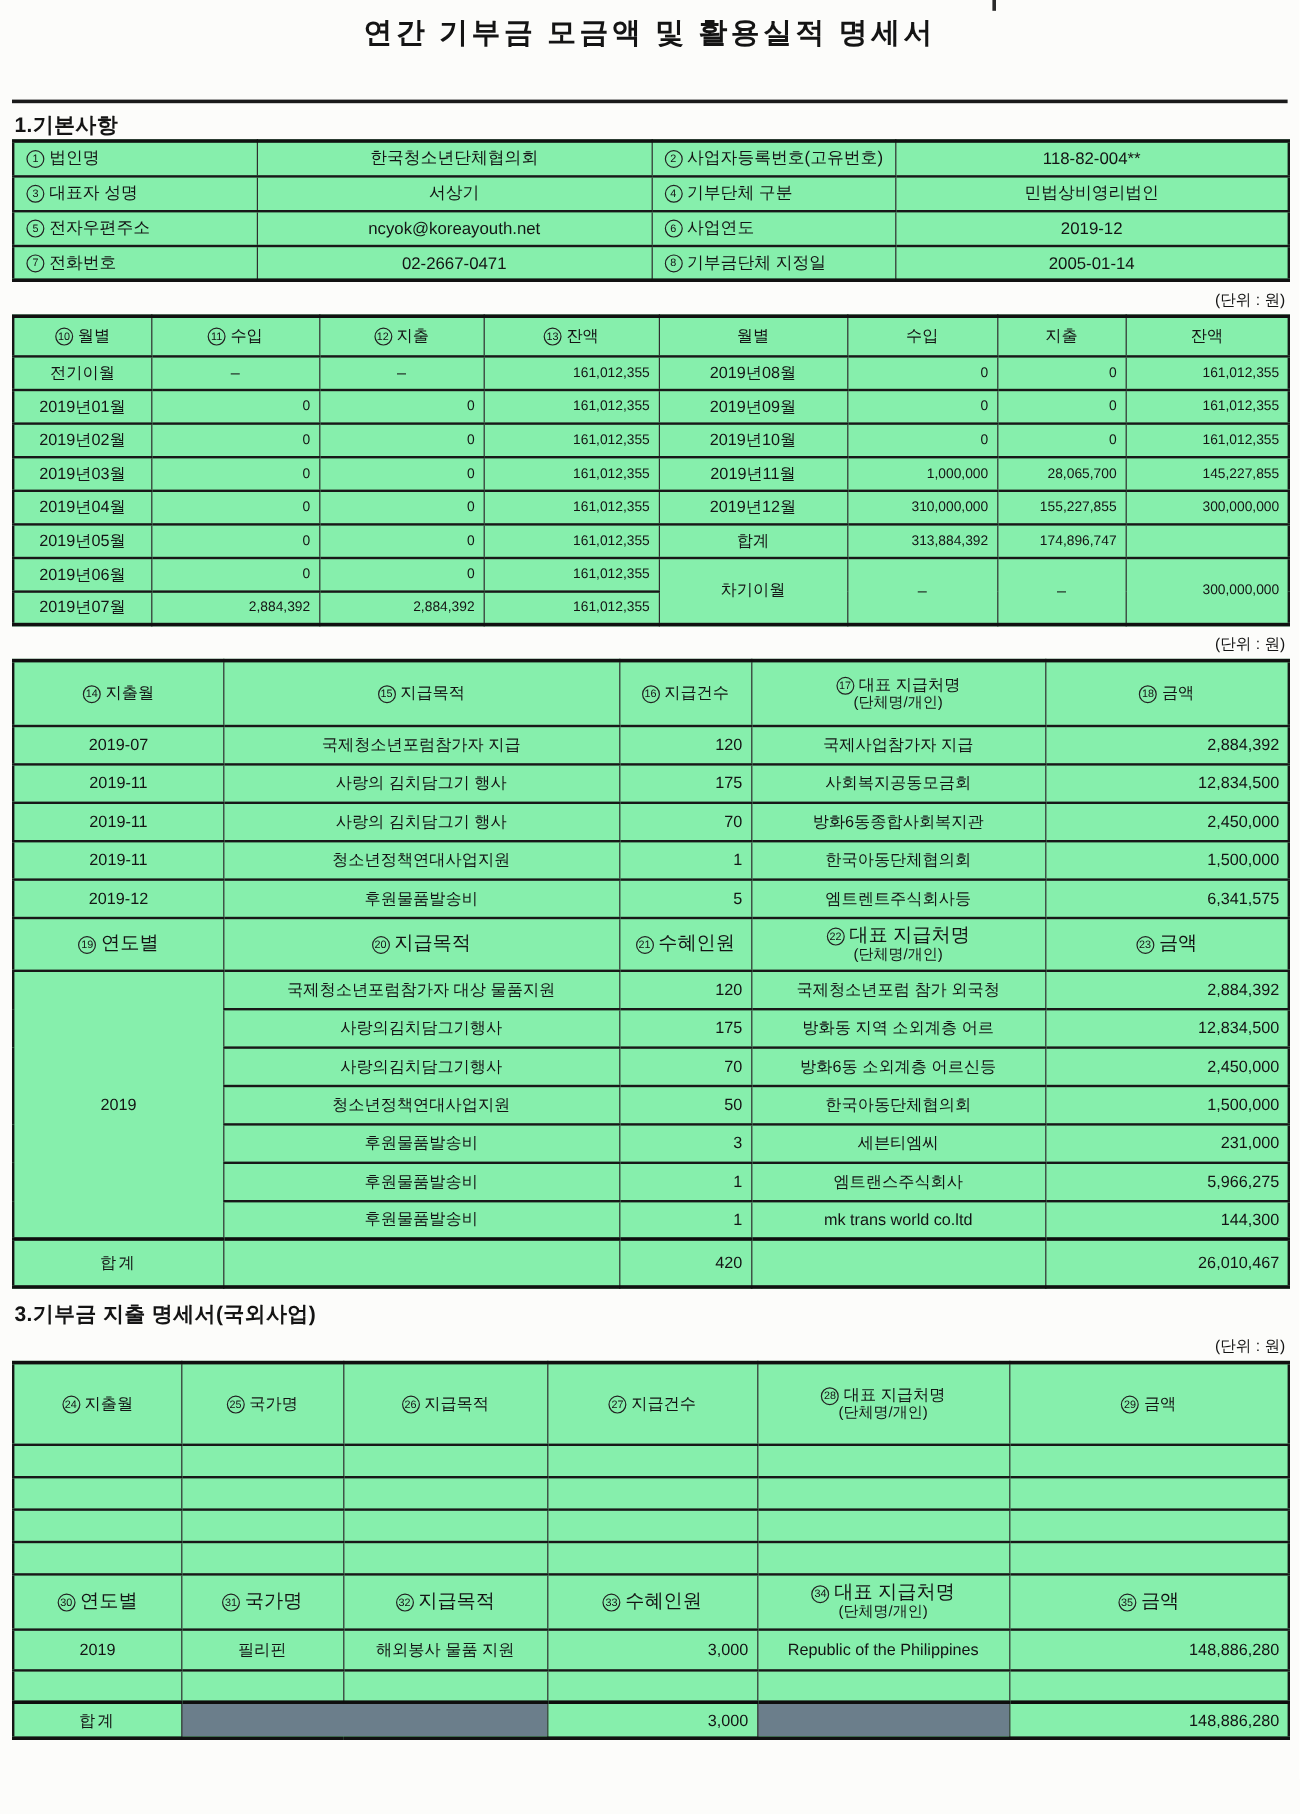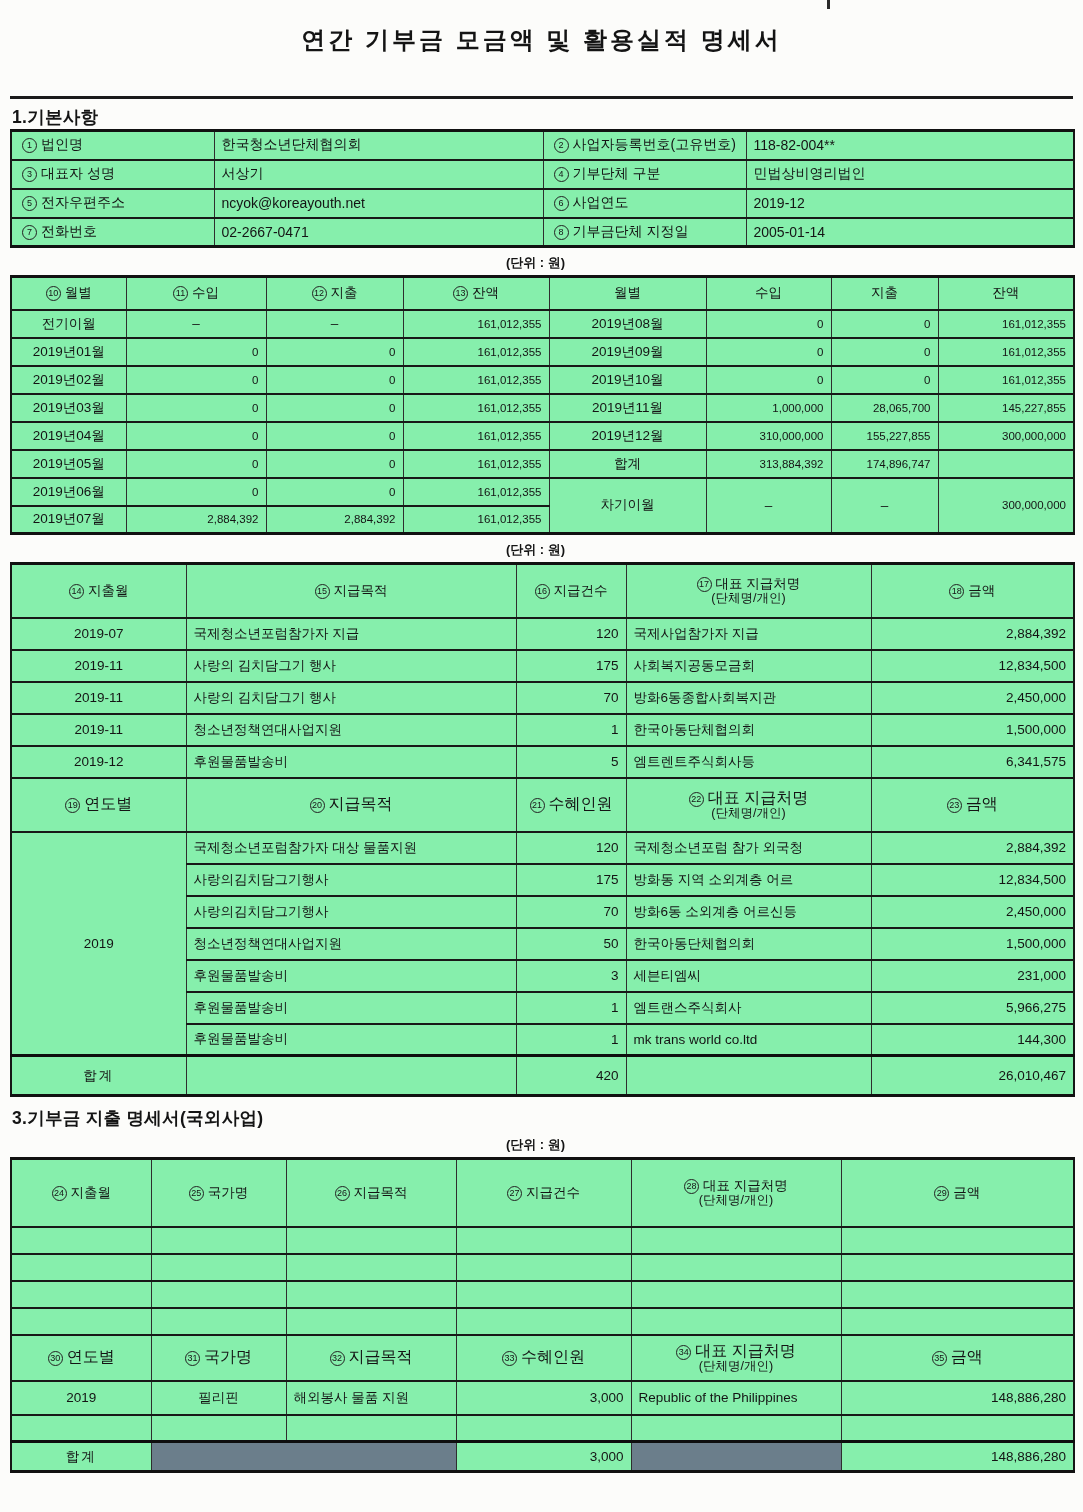--- a/index.html
+++ b/index.html
@@ -2,33 +2,33 @@
 <html><head>
 <meta charset="utf-8">
 <style>
   * { box-sizing: border-box; }
   html,body { margin:0; padding:0; background:#ffffff; }
   .page {
     width:1083px; height:1512px; position:relative; overflow:hidden;
     background:#fcfcfa; color:#141414;
     font-family:"Liberation Sans","DejaVu Sans",sans-serif;
   }
-  .doc-title { text-align:center; font-size:24px; font-weight:700; letter-spacing:3px; padding-top:24px; }
+  .doc-title { text-align:center; font-size:24px; font-weight:700; letter-spacing:3px; padding-top:11px;font-family:Liberation Serif, serif; }
   .rule { margin:40px 10px 0 10px; border-top:3px solid #1a1a1a; }
   .sec-h { font-size:17.5px; font-weight:700; margin:6px 0 0 12px; letter-spacing:0.3px; }
-  .unit { font-size:13px; text-align:center; margin:6px 12px 3px 0;font-weight:bold; }
+  .unit { font-size:13px; text-align:right; margin:6px 12px 3px 0; }
 
   table { border-collapse:collapse; table-layout:fixed; width:1063px; margin-left:10px; background:#86efac; }
   table { border:2px solid #161616; border-top:3px solid #111; border-bottom:3px solid #111; }
   th, td {
     border-left:1px solid #2e2e2e; border-right:1px solid #2e2e2e;
     border-top:2px solid #181818; border-bottom:2px solid #181818;
     padding:0 7px; overflow:hidden; white-space:nowrap; font-weight:normal;
   }
-  .c { text-align:center; } .l { text-align:left;margin-top:48px; } .r { text-align:right; }
+  .c { text-align:center; } .l { text-align:center;margin-top:48px; } .r { text-align:right; }
 
   .t1 td { font-size:14px; height:29px; }
   .t1 td.lab { padding-left:10px; }
 
   .t2 thead th { height:33px; font-size:13.5px; text-align:center; }
   .t2 td { height:28px; font-size:13.5px; }
   .t2 td.num { font-size:11.5px; }
 
   .t3 thead th, .t4 thead th { font-size:13.5px; text-align:center; }
   .t3 td { height:32px; font-size:13.5px; }
@@ -245,21 +245,21 @@
         <td class="l">한국아동단체협의회</td>
         <td class="r">1,500,000</td>
       </tr>
       <tr>
         <td class="c">2019-12</td>
         <td class="l">후원물품발송비</td>
         <td class="r">5</td>
         <td class="l">엠트렌트주식회사등</td>
         <td class="r">6,341,575</td>
       </tr>
-      <tr style="height:54px">
+      <tr style="height:44px">
         <th><span class="circ">19</span><span>연도별</span></th>
         <th><span class="circ">20</span><span>지급목적</span></th>
         <th><span class="circ">21</span><span>수혜인원</span></th>
         <th>
           <div class="hl"><span class="circ">22</span><span>대표 지급처명</span></div>
           <div class="hsub">(단체명/개인)</div>
         </th>
         <th><span class="circ">23</span><span>금액</span></th>
       </tr>
       <tr>

